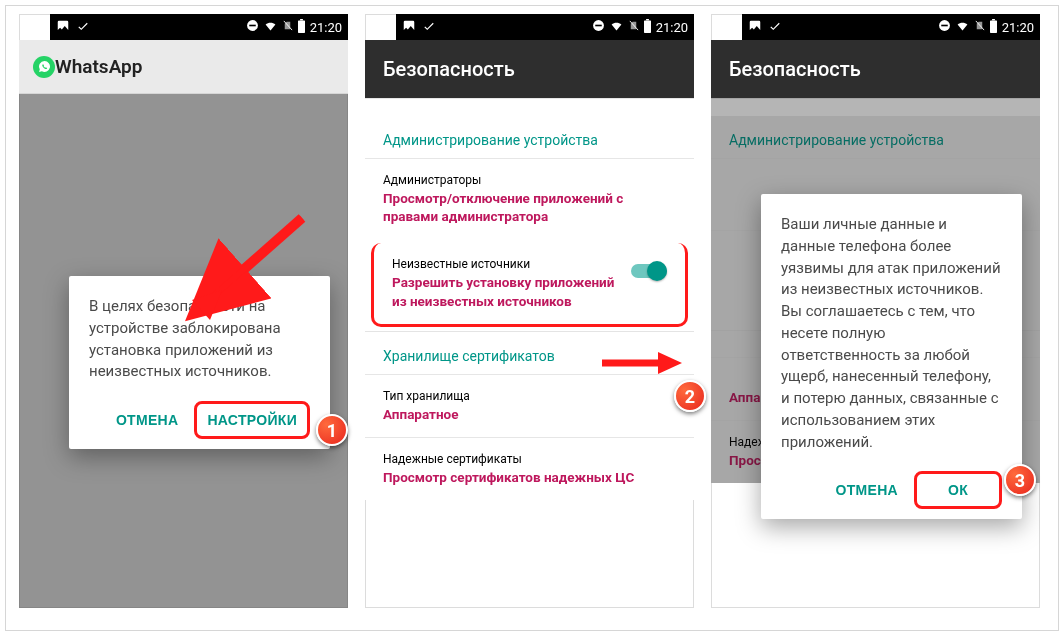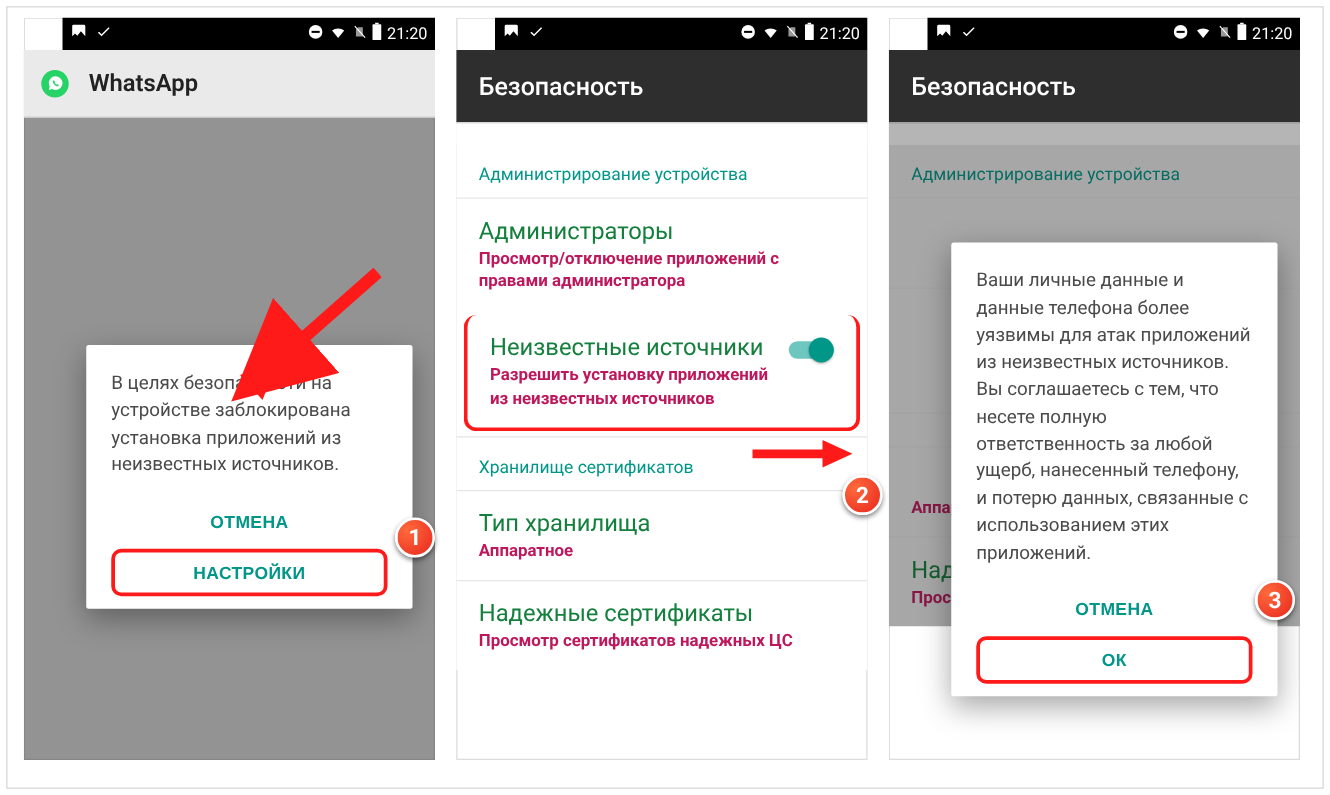--- a/index.html
+++ b/index.html
@@ -31,21 +31,21 @@
     height: 26px; background: #000; color: #fff;
     display: flex; align-items: center; font-size: 13px;
     padding: 0 6px; justify-content: space-between; margin-left: 31px;
   }
   .sb-left { display:flex; gap:6px; align-items:center;}
   .sb-right { display:flex; gap:4px; align-items:center;}
   .sb-icon { display:inline-block; }
   
   .appbar-wa {
     height: 54px; background: #eaeaea;
-    display: flex; align-items: center; gap: 16px;
+    display: flex; align-items: center; gap: 0;
     padding: 0 14px; font-size: 19px; font-weight: 600;
     color: #222;
     border-bottom: 1px solid #d6d6d6;
   }
   .wa-icon {
     width: 22px; height: 22px; border-radius: 50%;
     background: #25d366; display:flex;align-items:center;justify-content:center;
   }
   .bg-dim { position:absolute; inset:0; background: rgba(80,80,80,0.62); }
   .p1 .bg-dim { top: 26px; }
@@ -54,21 +54,20 @@
     background: #fff; border-radius: 2px;
     box-shadow: 0 8px 24px rgba(0,0,0,0.35);
     padding: 20px 20px 10px;
     font-size: 15px; color: #4a4a4a; line-height: 1.45; margin-left: 32px;
   }
   .p1 .dialog { top: 262px; }
   .p3 .dialog { top: 180px; }
   .dlg-actions {
     display:flex; justify-content:flex-end; gap: 6px;
     margin-top: 18px;
-    flex-direction: column;
   }
   .dlg-btn {
     padding: 8px 10px;
     font-size: 14px; font-weight: 700;
     color: #009688; letter-spacing: 0.3px;
     background: transparent; border: none; cursor: pointer;
     text-transform: uppercase;
   }
   .hl-btn {
     border: 3px solid #ff1a1a; border-radius: 8px; text-align: center;
@@ -84,21 +83,21 @@
   }
   .settings-body.dim { filter: brightness(0.72) contrast(0.95); background:#ebebeb;}
   .section-hdr {
     padding: 16px 18px 10px; color:#009688; font-weight:400; font-size:14px;
     border-top: 1px solid #e4e4e4;
   }
   .section-hdr.first { border-top:none; }
   .row {
     padding: 14px 18px 14px; border-top: 1px solid #e6e6e6;
   }
-  .row .title { font-size:19px; color:#15803d; }
+  .row .title { font-size:12px; color:#000000; }
   .row .sub { font-size:13.5px; color:#be185d; margin-top:2px; line-height:1.35;font-weight:bold;}
   .row.toggle { display:flex; gap:10px; align-items:flex-start;}
   .row.toggle .txt { flex:1; }
   .switch {
     width: 36px; height: 20px; position:relative; margin-top:4px;
   }
   .switch .track {
     position:absolute; inset:3px 0; height:14px; border-radius:7px;
     background:#6ec7bf;
   }

